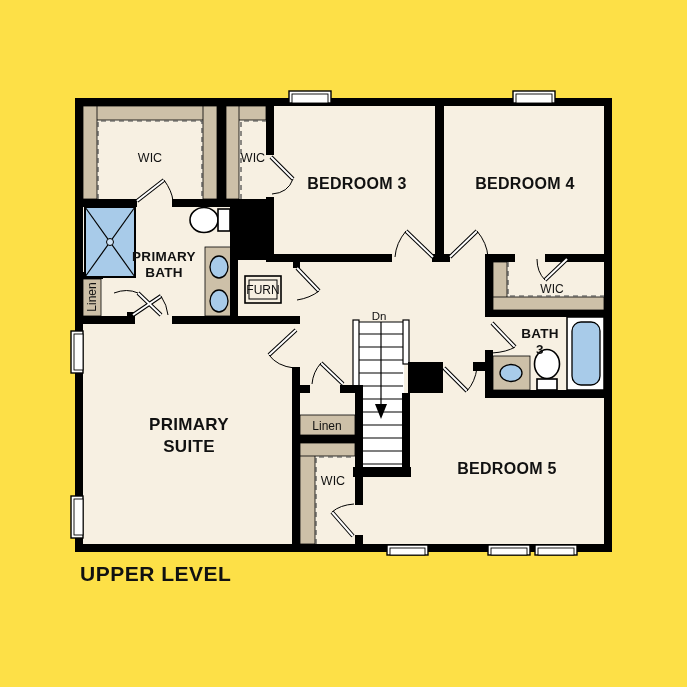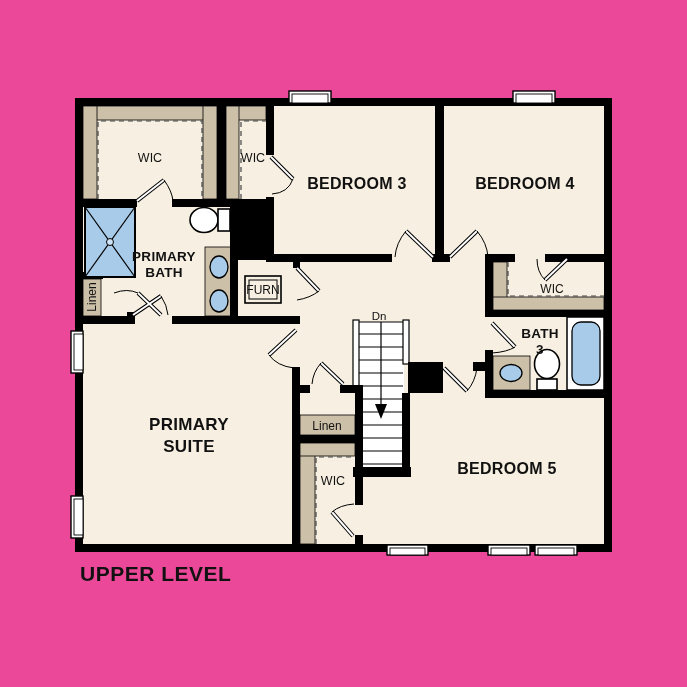--- a/index.html
+++ b/index.html
@@ -1,16 +1,16 @@
 <!DOCTYPE html>
 <html><head>
 <meta charset="utf-8">
 <style>
   html,body{margin:0;padding:0;background:#ffffff;}
-  .page{width:687px;height:687px;position:relative;background:#ec4899;
+  .page{width:687px;height:687px;position:relative;background:#fde047;
         font-family:"Liberation Sans", sans-serif;}
   svg{display:block}
   text{fill:#111;}
   .room-label{font-weight:bold;letter-spacing:.3px;}
   .small-label{font-weight:normal;}
   .title-label{font-weight:bold;letter-spacing:.5px;}
 </style>
 </head>
 <body>
 

